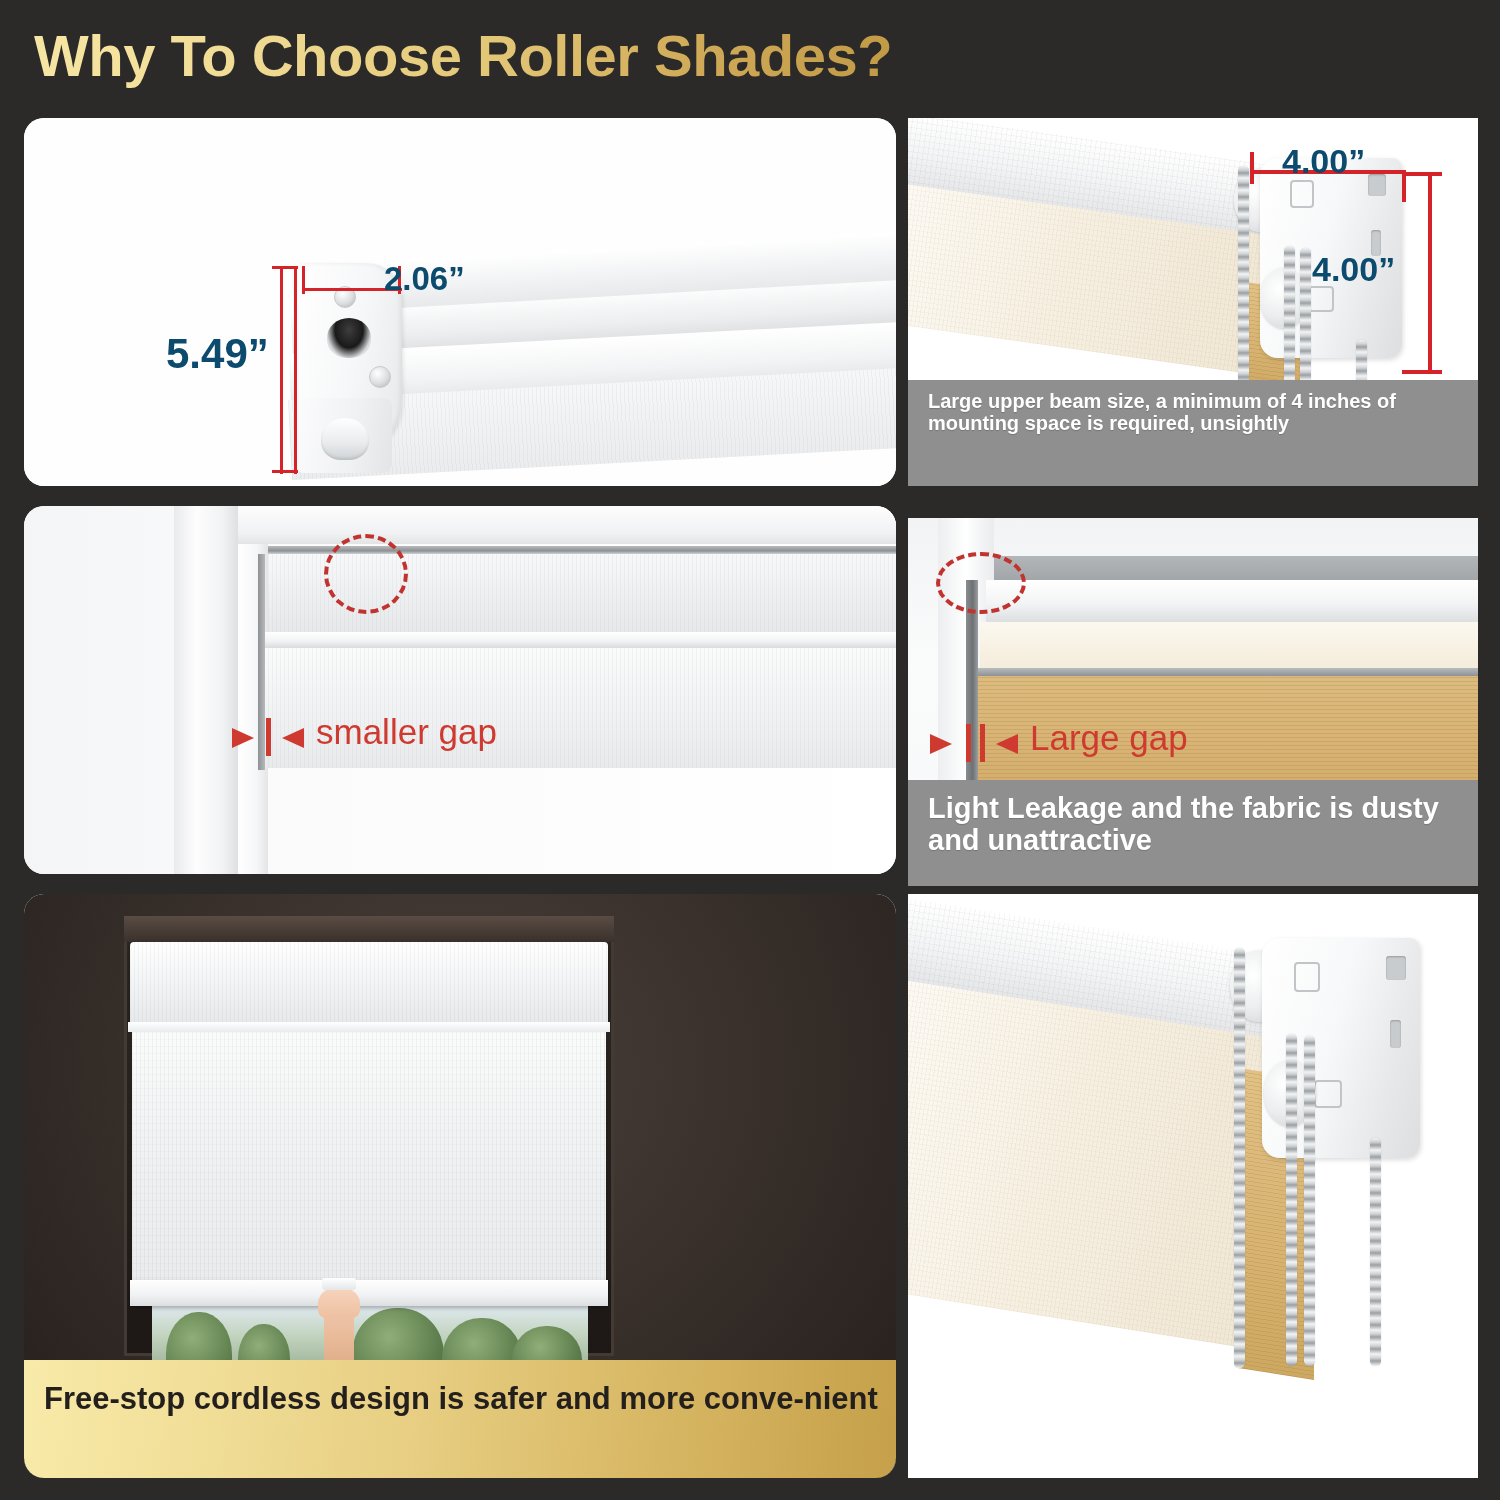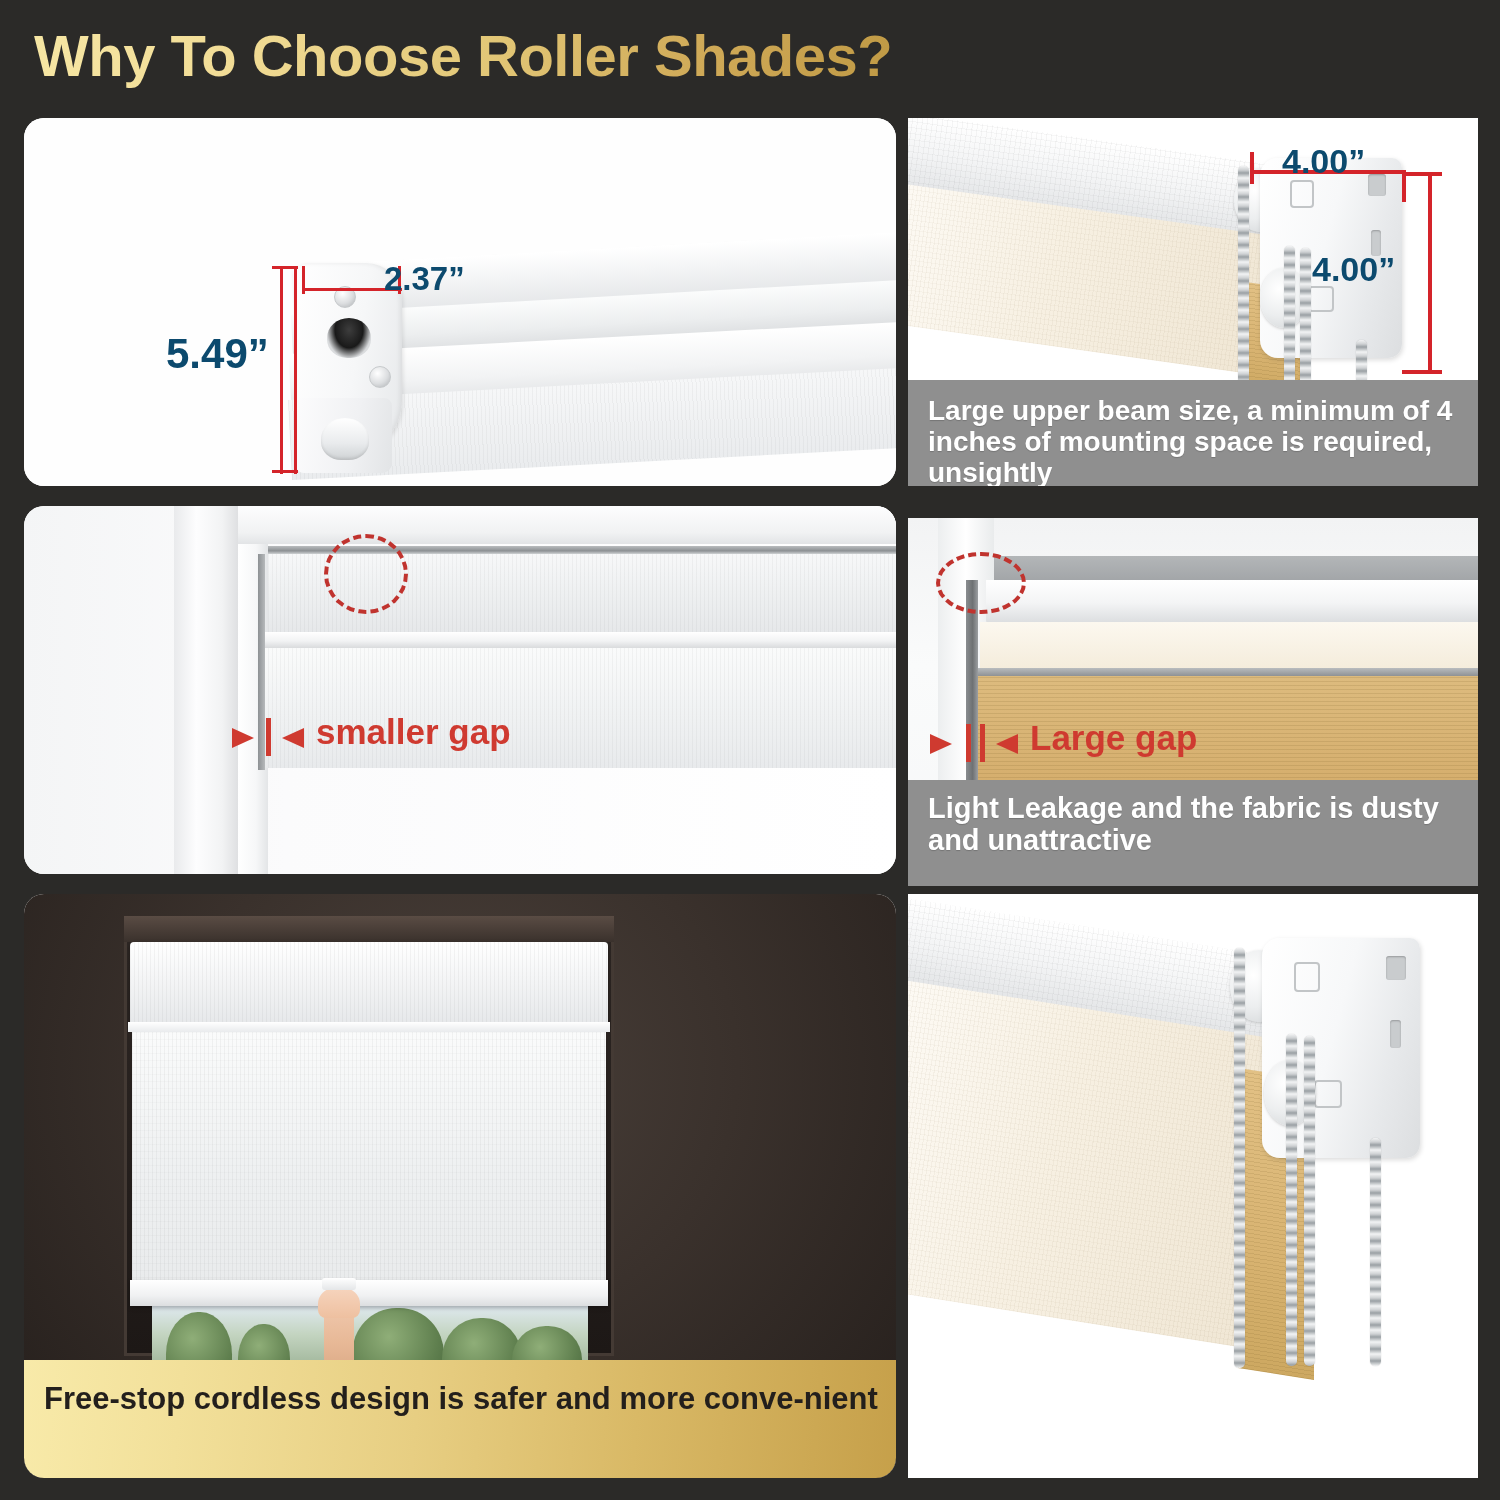--- a/index.html
+++ b/index.html
@@ -61,34 +61,34 @@
   .caption.gray {
     background:#8f8f8f;
     color:#ffffff;
     height:106px;
     font-size:29px;
     padding-top:12px;
     text-shadow:0 1px 1px rgba(0,0,0,.18);
   }
   .p5 .caption.gold { height:118px; font-size:31px; padding-top:22px; }
   .p6 .caption.gray { height:112px; font-size:30px; padding-top:16px; }
-  .p2 .caption.gray { font-size:28px; padding-top:16px; line-height:1.1; }
+  .p2 .caption.gray { font-size:20px; padding-top:10px; line-height:1.1; }
 
   
   .dim-label {
     position:absolute;
     color:#0c4a6e;
     font-weight:bold;
     white-space:nowrap;
     z-index:8;
   }
   .gap-label {
     position:absolute;
     color:#cf3a30;
-    font-weight:bold;
+    font-weight:normal;
     white-space:nowrap;
     z-index:8;
   }
   .rline { position:absolute; background:#d4242a; z-index:7; }
   .dashed-circle {
     position:absolute;
     border:4px dashed #c0332e;
     border-radius:50%;
     z-index:8;
   }
@@ -332,21 +332,21 @@
 
     <div class="rline" style="left:270px;top:150px;width:3px;height:206px;"></div>
     <div class="rline" style="left:248px;top:148px;width:26px;height:3px;"></div>
     <div class="rline" style="left:248px;top:352px;width:26px;height:3px;"></div>
     <div class="rline" style="left:256px;top:150px;width:3px;height:206px;"></div>
     <div class="dim-label" style="left:142px;top:212px;font-size:42px;">5.49”</div>
 
     <div class="rline" style="left:280px;top:170px;width:98px;height:3px;"></div>
     <div class="rline" style="left:278px;top:148px;width:3px;height:28px;"></div>
     <div class="rline" style="left:374px;top:148px;width:3px;height:28px;"></div>
-    <div class="dim-label" style="left:360px;top:142px;font-size:33px;">2.37”</div>
+    <div class="dim-label" style="left:360px;top:142px;font-size:33px;">2.06”</div>
 
   </div>
 
   <div class="panel bad p2">
     <div class="photo" style="background:#ffffff;">
       <div class="rl-white-tube" style="left:-20px;top:52px;width:420px;height:86px;transform:rotate(8deg);transform-origin:right center;"></div>
       <div class="rl-fabric-beige" style="left:-20px;top:122px;width:410px;height:140px;transform:rotate(8deg);transform-origin:right center;"></div>
       <div class="rl-fabric-tan" style="left:330px;top:168px;width:70px;height:110px;transform:skewY(8deg);"></div>
       <div class="roller-disc" style="left:326px;top:50px;width:52px;height:64px;"></div>
       <div class="bracket" style="left:352px;top:40px;width:142px;height:200px;"></div>

